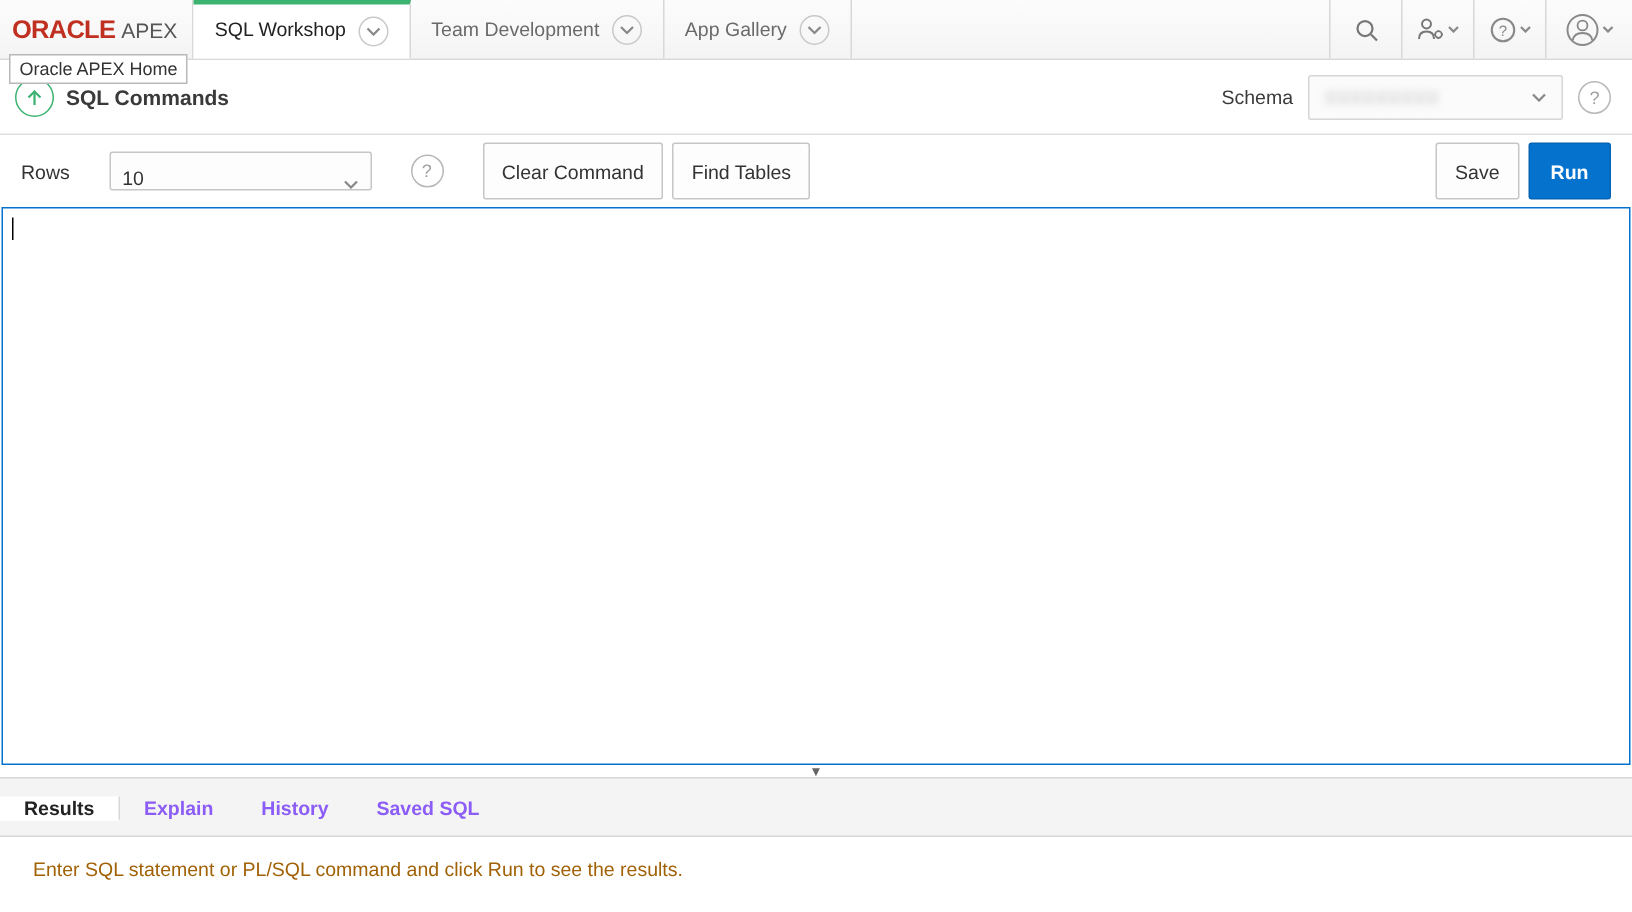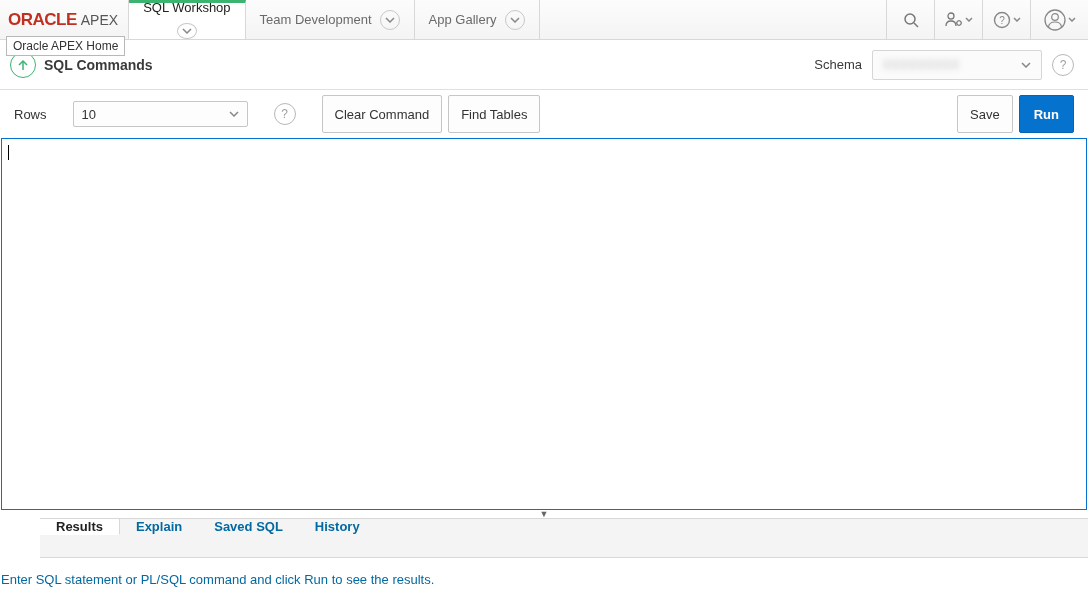--- a/index.html
+++ b/index.html
@@ -67,21 +67,20 @@
       font-size: 13px;
       color: #6a6a6a;
       cursor: pointer;
       position: relative;
     }
     .nav-tab.active {
       background: #fff;
       color: #222;
       font-weight: 400;
       border-top: 3px solid #3cb371;
-      flex-direction: column;
     }
     .nav-tab.active .nav-label { margin-top: -3px; }
     .nav-chevron {
       width: 20px;
       height: 20px;
       border-radius: 50%;
       border: 1px solid #c8c8c8;
       display: flex;
       align-items: center;
       justify-content: center;
@@ -176,21 +175,21 @@
     .rows-label {
       font-size: 13px;
       color: #333;
     }
     .rows-select {
       width: 175px;
       height: 26px;
       border: 1px solid #c6c6c6;
       border-radius: 2px;
       display: flex;
-      align-items: center;
+      align-items: flex-end;
       justify-content: space-between;
       padding: 0 8px;
       font-size: 13px;
       color: #333;
       cursor: pointer;
       background: #fdfdfd;
     }
     .btn {
       height: 38px;
       padding: 0 12px;
@@ -246,45 +245,44 @@
       cursor: row-resize;
       user-select: none;
     }
     
     .result-tabs {
       height: 40px;
       border-top: 1px solid #d8d8d8;
       border-bottom: 1px solid #d8d8d8;
       background: #f4f4f4;
       display: flex;
-      align-items: flex-start;
-      margin-left: 40px;
+      align-items: center;
     }
     .result-tab {
       padding: 0 16px;
       display: flex;
       align-items: center;
       font-size: 13px;
       font-weight: 600;
-      color: #0369a1;
+      color: #8b5cf6;
       cursor: pointer;
     }
     .result-tab.active {
       background: #fff;
       color: #222;
       border-left: 1px solid #d8d8d8;
       border-right: 1px solid #d8d8d8;
       margin-bottom: -1px;
       border-bottom: 1px solid #fff;
     }
     .result-tab:first-child.active { border-left: none; }
     .results-body {
-      padding: 14px 1px;
-      font-size: 13px;
-      color: #0369a1;
+      padding: 14px 22px;
+      font-size: 13px;
+      color: #a16207;
     }
   </style>
 </head>
 <body>
 
 <div class="topnav">
   <div class="logo-wrap">
     <span class="logo-oracle">ORACLE</span>
     <span class="logo-apex">APEX</span>
     <div class="logo-tooltip">Oracle APEX Home</div>
@@ -403,19 +401,19 @@
 
 <div class="editor">
   <div class="cursor-line"></div>
 </div>
 
 <div class="splitter">▼</div>
 
 <div class="result-tabs">
   <div class="result-tab active">Results</div>
   <div class="result-tab">Explain</div>
+  <div class="result-tab">History</div>
   <div class="result-tab">Saved SQL</div>
-  <div class="result-tab">History</div>
 </div>
 
 <div class="results-body">
   <span>Enter SQL statement or PL/SQL command and click Run to see the results.</span>
 </div>
 
 </body></html>

